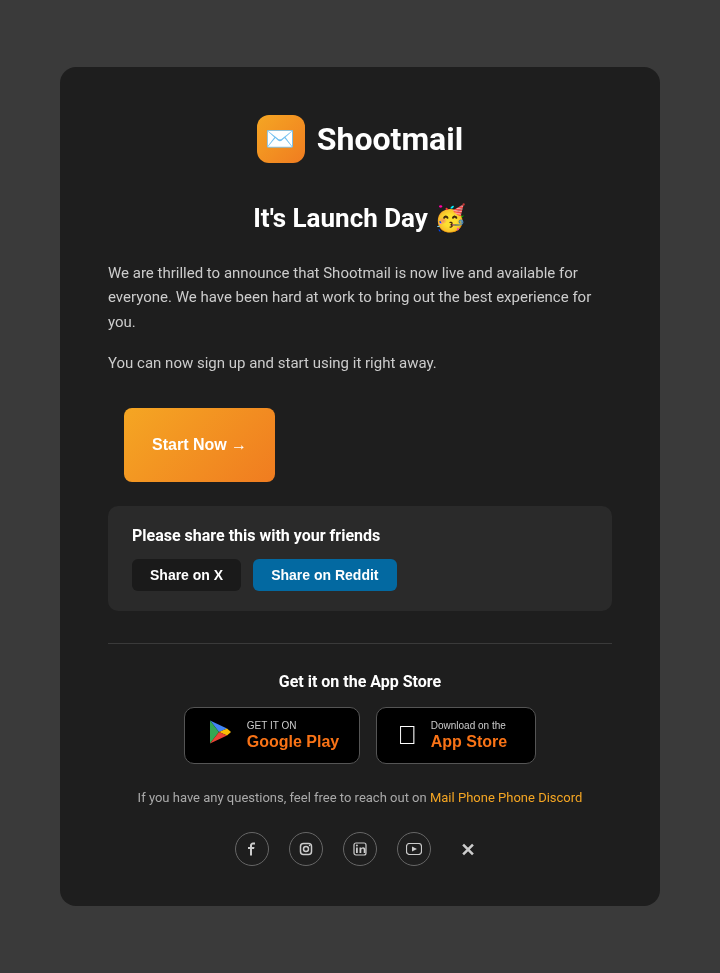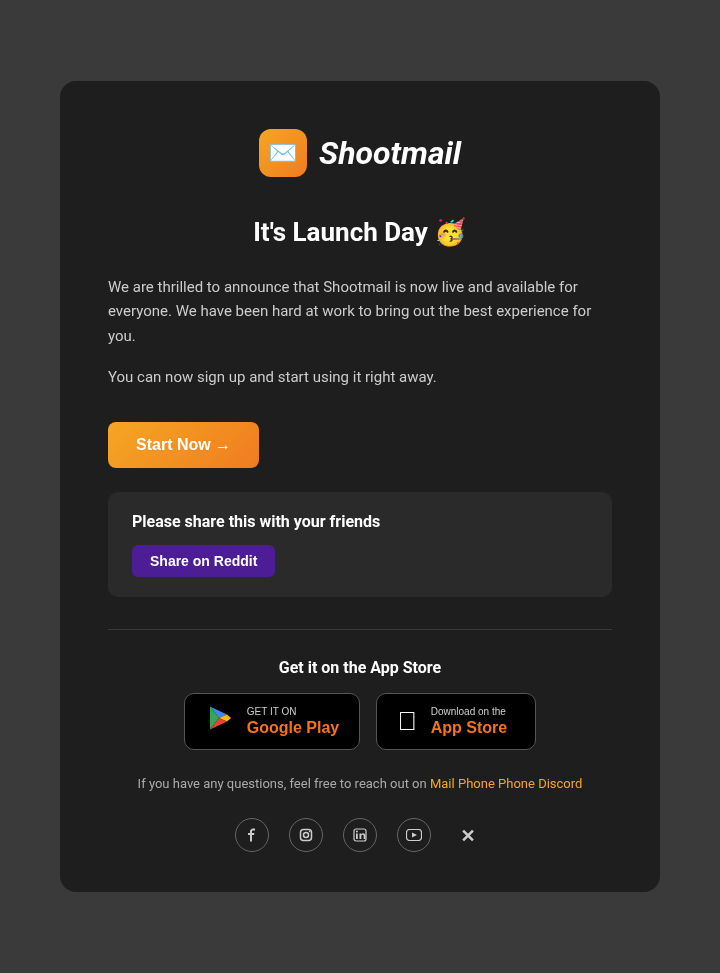--- a/index.html
+++ b/index.html
@@ -32,46 +32,45 @@
       border-radius: 12px;
       display: flex;
       align-items: center;
       justify-content: center;
       font-size: 24px;
     }
     .logo-text {
       font-size: 32px;
       font-weight: 700;
       color: #ffffff;
-      font-style: italic;
     }
     .main-title {
       font-size: 26px;
       font-weight: 700;
       text-align: center;
       margin-bottom: 28px;
       color: #ffffff;
     }
     .body-text {
       font-size: 15px;
       line-height: 1.65;
       color: #cccccc;
       margin-bottom: 16px;
     }
     .start-button {
       display: inline-block;
       background: linear-gradient(135deg, #f5a623, #f07c20);
       color: #ffffff;
       border: none;
       border-radius: 8px;
-      padding: 14px 28px;
+      padding: 28px 28px;
       font-size: 16px;
       font-weight: 600;
       cursor: pointer;
-      margin: 16px 0 24px 0;
+      margin: 16px 0 24px 16px;
       text-decoration: none;
     }
     .spread-text {
       font-size: 15px;
       line-height: 1.65;
       color: #cccccc;
       margin-bottom: 20px;
     }
     .share-box {
       background-color: #2a2a2a;
@@ -93,21 +92,21 @@
       background-color: #1a1a1a;
       color: #ffffff;
       border: none;
       border-radius: 6px;
       padding: 8px 18px;
       font-size: 14px;
       font-weight: 600;
       cursor: pointer;
     }
     .btn-share-reddit {
-      background-color: #4c1d95;
+      background-color: #0369a1;
       color: #ffffff;
       border: none;
       border-radius: 6px;
       padding: 8px 18px;
       font-size: 14px;
       font-weight: 600;
       cursor: pointer;
     }
     .divider {
       border: none;
@@ -220,20 +219,21 @@
 
   
   <button class="start-button">Start Now →</button>
 
   
 
   
   <div class="share-box">
     <div class="share-box-title">Please share this with your friends</div>
     <div class="share-buttons">
+      <button class="btn-share-x">Share on X</button>
       <button class="btn-share-reddit">Share on Reddit</button>
     </div>
   </div>
 
   
   <hr class="divider">
 
   
   <div class="app-store-section">
     <div class="app-store-title">Get it on the App Store</div>

